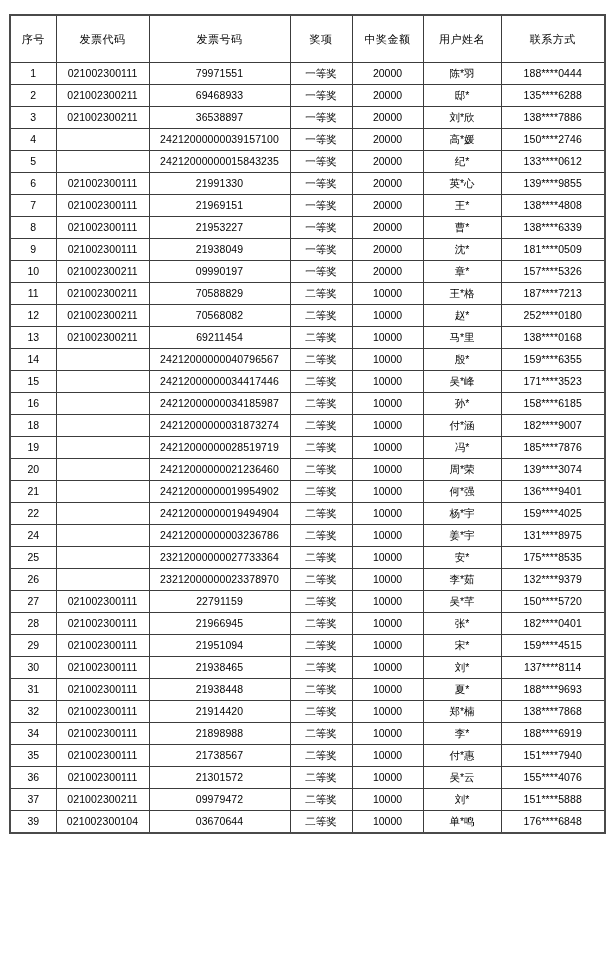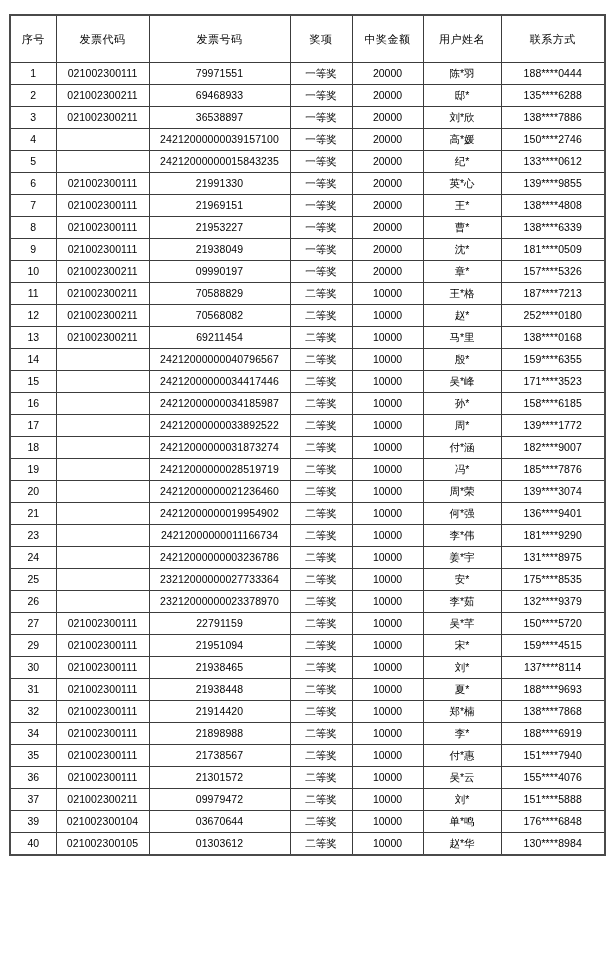--- a/index.html
+++ b/index.html
@@ -224,29 +224,20 @@
         <tr>
           <td class="seq">16</td>
           <td class="code"></td>
           <td class="number">24212000000034185987</td>
           <td class="prize">二等奖</td>
           <td class="amount">10000</td>
           <td class="name">孙*</td>
           <td class="contact">158****6185</td>
         </tr>
         <tr>
-          <td class="seq">17</td>
-          <td class="code"></td>
-          <td class="number">24212000000033892522</td>
-          <td class="prize">二等奖</td>
-          <td class="amount">10000</td>
-          <td class="name">周*</td>
-          <td class="contact">139****1772</td>
-        </tr>
-        <tr>
           <td class="seq">18</td>
           <td class="code"></td>
           <td class="number">24212000000031873274</td>
           <td class="prize">二等奖</td>
           <td class="amount">10000</td>
           <td class="name">付*涵</td>
           <td class="contact">182****9007</td>
         </tr>
         <tr>
           <td class="seq">19</td>
@@ -269,27 +260,27 @@
         <tr>
           <td class="seq">21</td>
           <td class="code"></td>
           <td class="number">24212000000019954902</td>
           <td class="prize">二等奖</td>
           <td class="amount">10000</td>
           <td class="name">何*强</td>
           <td class="contact">136****9401</td>
         </tr>
         <tr>
-          <td class="seq">23</td>
-          <td class="code"></td>
-          <td class="number">24212000000011166734</td>
-          <td class="prize">二等奖</td>
-          <td class="amount">10000</td>
-          <td class="name">李*伟</td>
-          <td class="contact">181****9290</td>
+          <td class="seq">22</td>
+          <td class="code"></td>
+          <td class="number">24212000000019494904</td>
+          <td class="prize">二等奖</td>
+          <td class="amount">10000</td>
+          <td class="name">杨*宇</td>
+          <td class="contact">159****4025</td>
         </tr>
         <tr>
           <td class="seq">24</td>
           <td class="code"></td>
           <td class="number">24212000000003236786</td>
           <td class="prize">二等奖</td>
           <td class="amount">10000</td>
           <td class="name">姜*宇</td>
           <td class="contact">131****8975</td>
         </tr>
@@ -312,20 +303,29 @@
           <td class="contact">132****9379</td>
         </tr>
         <tr>
           <td class="seq">27</td>
           <td class="code">021002300111</td>
           <td class="number">22791159</td>
           <td class="prize">二等奖</td>
           <td class="amount">10000</td>
           <td class="name">吴*芊</td>
           <td class="contact">150****5720</td>
+        </tr>
+        <tr>
+          <td class="seq">28</td>
+          <td class="code">021002300111</td>
+          <td class="number">21966945</td>
+          <td class="prize">二等奖</td>
+          <td class="amount">10000</td>
+          <td class="name">张*</td>
+          <td class="contact">182****0401</td>
         </tr>
         <tr>
           <td class="seq">29</td>
           <td class="code">021002300111</td>
           <td class="number">21951094</td>
           <td class="prize">二等奖</td>
           <td class="amount">10000</td>
           <td class="name">宋*</td>
           <td class="contact">159****4515</td>
         </tr>
@@ -393,25 +393,16 @@
           <td class="contact">151****5888</td>
         </tr>
         <tr>
           <td class="seq">39</td>
           <td class="code">021002300104</td>
           <td class="number">03670644</td>
           <td class="prize">二等奖</td>
           <td class="amount">10000</td>
           <td class="name">单*鸣</td>
           <td class="contact">176****6848</td>
-        </tr>
-        <tr>
-          <td class="seq">40</td>
-          <td class="code">021002300105</td>
-          <td class="number">01303612</td>
-          <td class="prize">二等奖</td>
-          <td class="amount">10000</td>
-          <td class="name">赵*华</td>
-          <td class="contact">130****8984</td>
         </tr>
       </tbody>
   </table>
 </div>
 
 </body></html>

